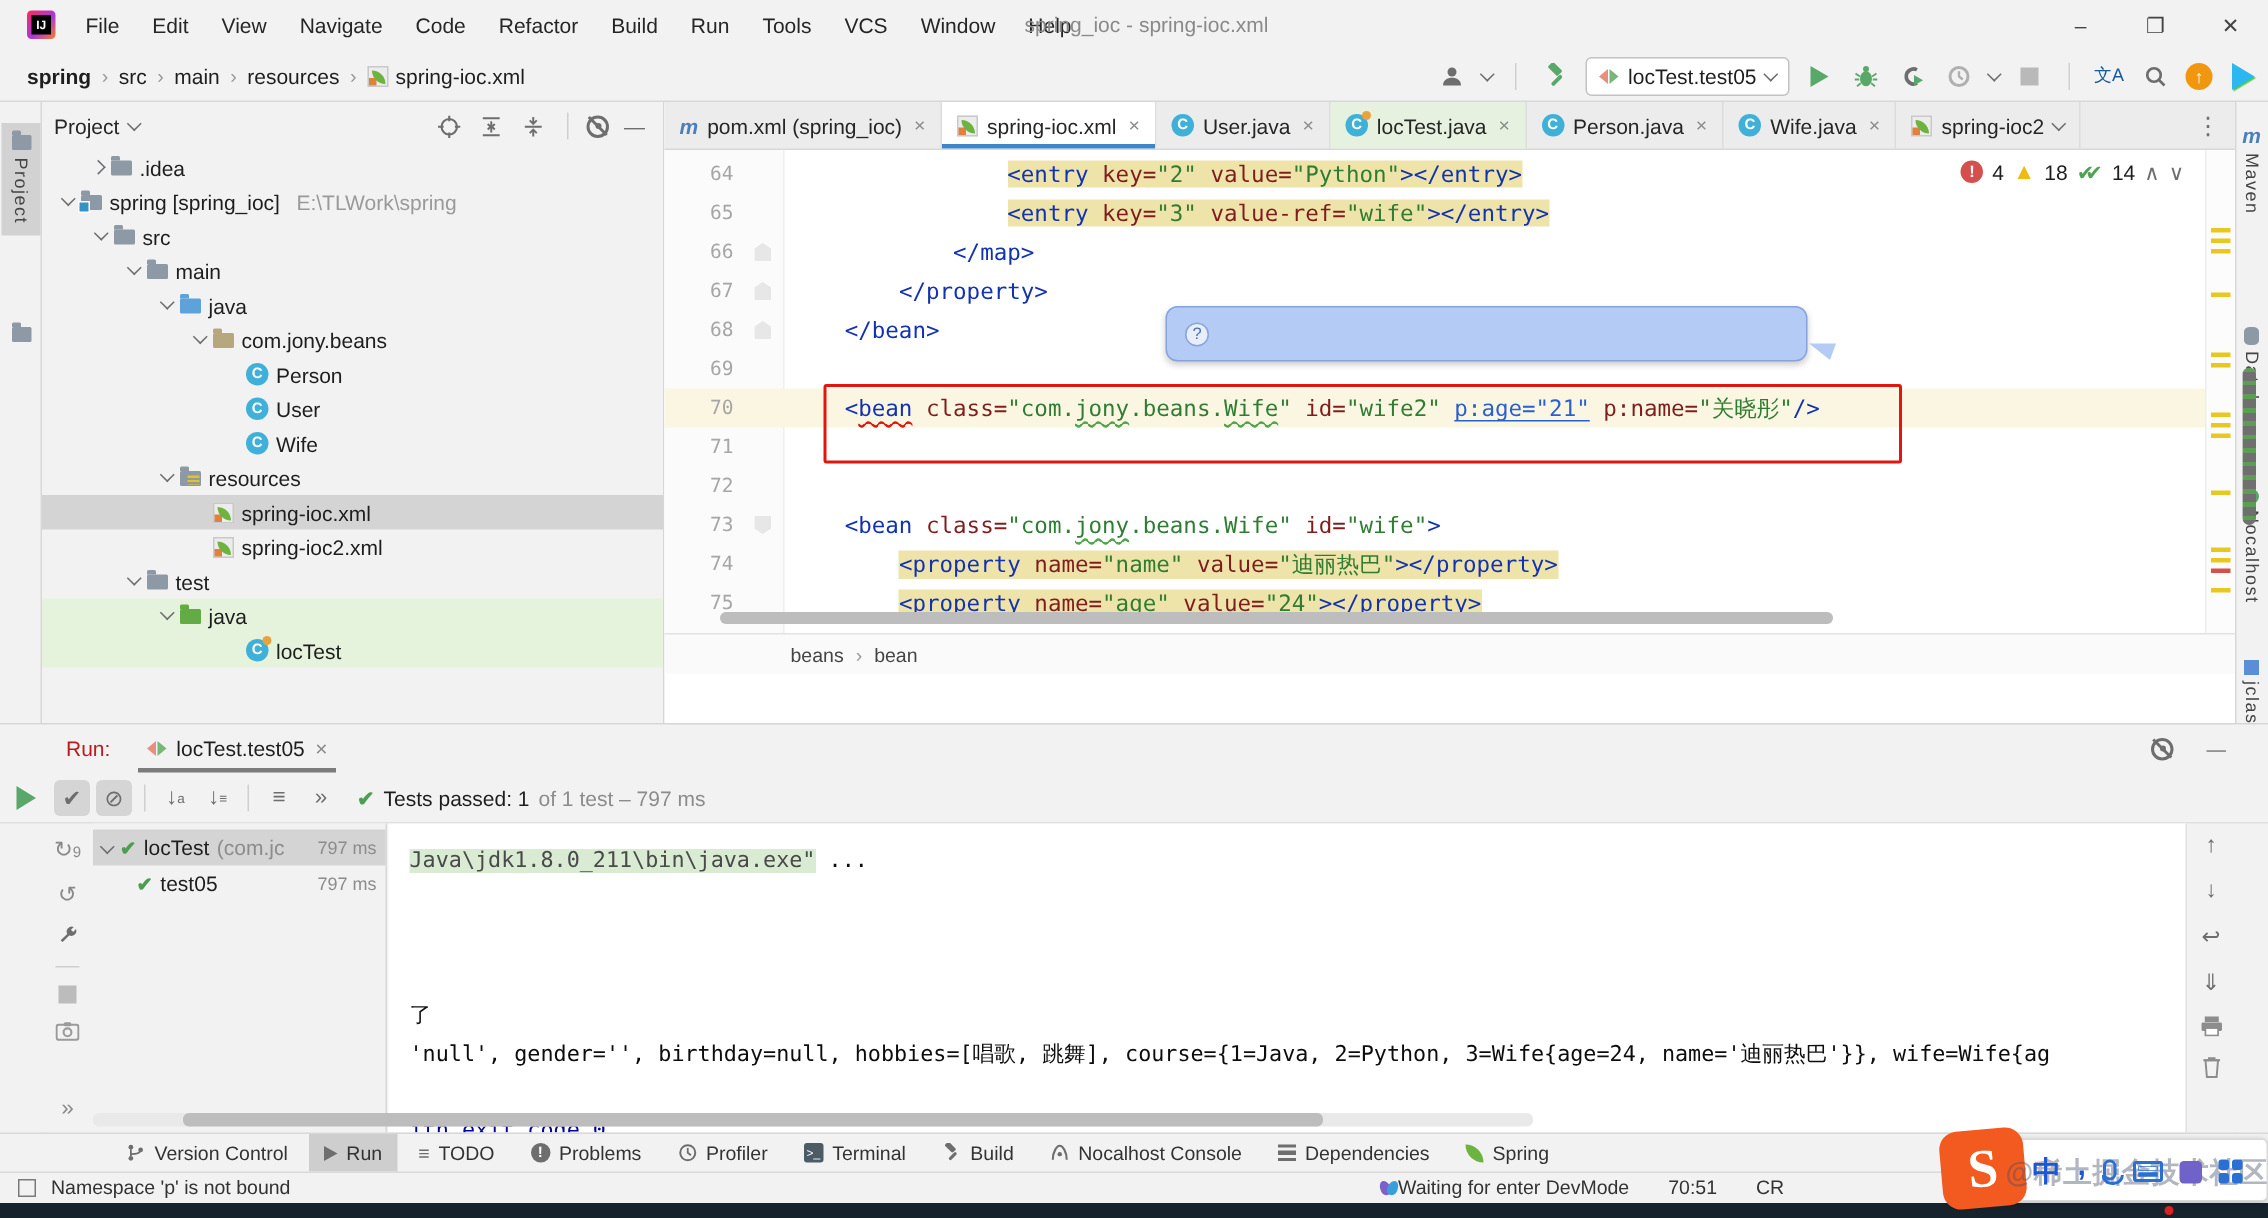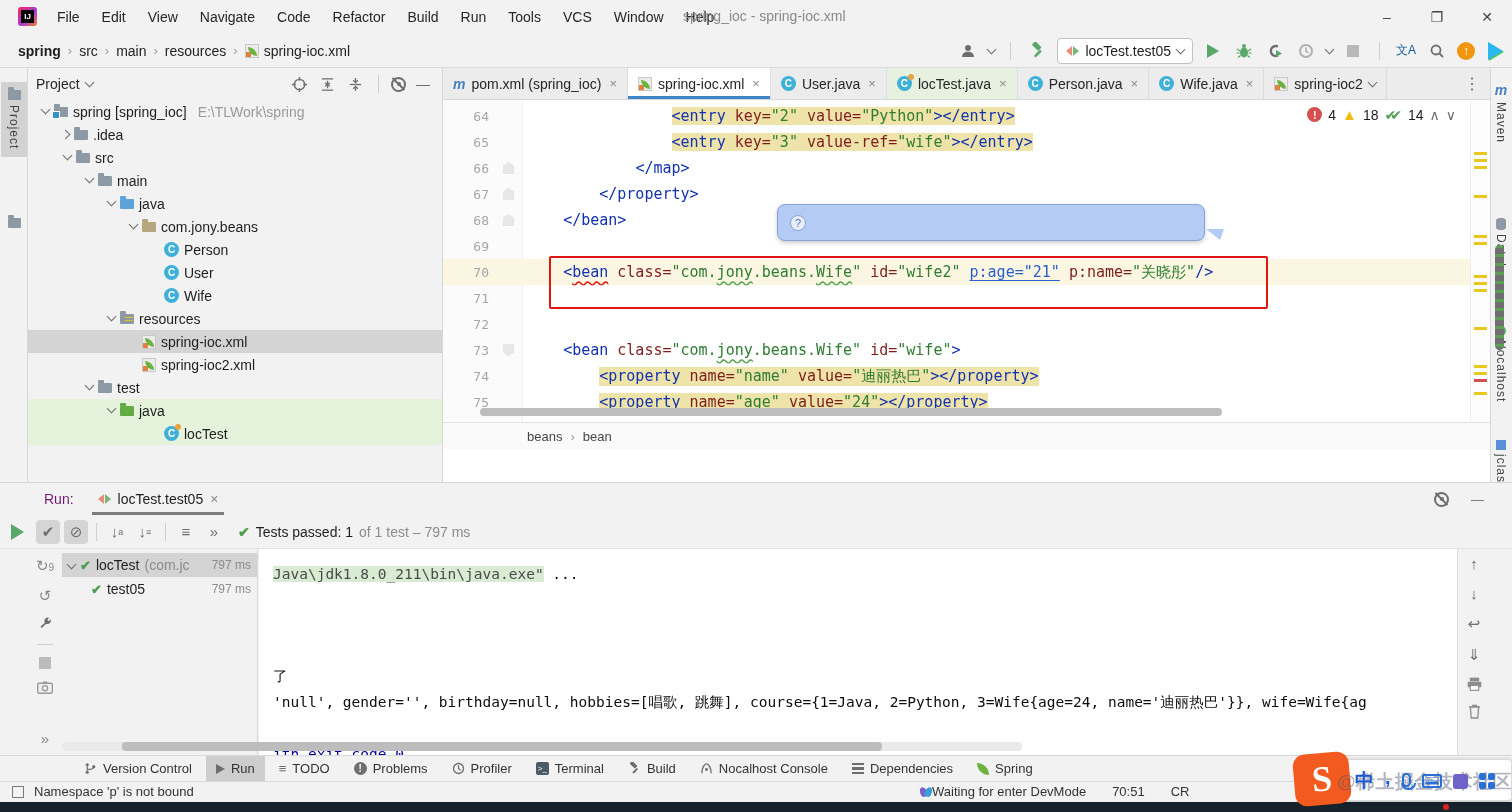--- a/index.html
+++ b/index.html
@@ -121,21 +121,21 @@
 
   
   #rstrip{left:1490px;top:68px;width:22px;height:687px;background:#f2f2f2;border-left:1px solid #d8d8d8}
   .rlabel{position:absolute;left:3px;display:flex;flex-direction:column;align-items:center;gap:4px}
   #vpill{left:1495px;top:245px;width:9px;height:105px;background:#6f6f6f;border-radius:5px;z-index:30;
     background-image:repeating-linear-gradient(#5c9e54 0 3px,#6f6f6f 3px 9px)}
 
   
   #runpanel{left:0;top:482px;width:1512px;height:273px;background:#f2f2f2;border-top:1px solid #d6d6d6}
   #run-head{height:32px;display:flex;align-items:center;padding-left:44px;gap:18px}
-  #run-head .rlbl{font-size:14px;color:#701a75}
+  #run-head .rlbl{font-size:14px;color:#b91c1c}
   #run-tab{display:flex;align-items:center;gap:7px;height:32px;padding:0 6px;box-shadow:inset 0 -3px 0 #7c7c7c;font-size:14px}
   #run-head .hic{margin-left:auto;display:flex;gap:22px;padding-right:28px;color:#6e6e6e}
   #run-tools{height:34px;display:flex;align-items:center;border-bottom:1px solid #e0e0e0}
   #run-tools .playcell{width:34px;display:flex;justify-content:center}
   .rtbtn{width:24px;height:24px;border-radius:4px;display:flex;align-items:center;justify-content:center;color:#6e6e6e;font-size:15px;margin:0 2px}
   .rtbtn.tog{background:#d5d5d5}
   .tstatus{margin-left:10px;display:flex;align-items:center;gap:6px;font-size:14px}
   .tstatus .ok{color:#4d9e50;font-weight:bold}
   #run-body{position:relative;height:206px}
   #run-lcol{position:absolute;left:28px;top:0;width:34px;height:100%;display:flex;flex-direction:column;align-items:center;gap:12px;padding-top:8px;color:#8a8a8a;font-size:15px}
@@ -346,30 +346,30 @@
         <svg width="15" height="15" viewBox="0 0 16 16" style="margin:auto">
             <path d="M2 8h12" stroke="#6e6e6e" stroke-width="1.4"></path>
             <path d="M8 1v4M8 15v-4M5.5 3.5L8 6l2.5-2.5M5.5 12.5L8 10l2.5 2.5" stroke="#6e6e6e" stroke-width="1.4" fill="none"></path>
           </svg>
       </span>
       <span class="sep"></span>
       <span class="phic gearic" style="width:15px"></span>
       <span class="phic">—</span>
     </div>
     <div id="ptree">
+        <div class="trow" style="padding-left:36px">
+          <span class="arr closed"></span>
+          <span class="fldr"></span>
+          <span>.idea</span>
+        </div>
         <div class="trow" style="padding-left:14px">
           <span class="arr open"></span>
           <span class="fldr badge"></span>
           <span>spring [spring_ioc]</span>
           <span class="path">E:\TLWork\spring</span>
-        </div>
-        <div class="trow" style="padding-left:36px">
-          <span class="arr closed"></span>
-          <span class="fldr"></span>
-          <span>.idea</span>
         </div>
         <div class="trow" style="padding-left:36px">
           <span class="arr open"></span>
           <span class="fldr"></span>
           <span>src</span>
         </div>
         <div class="trow" style="padding-left:58px">
           <span class="arr open"></span>
           <span class="fldr"></span>
           <span>main</span>

